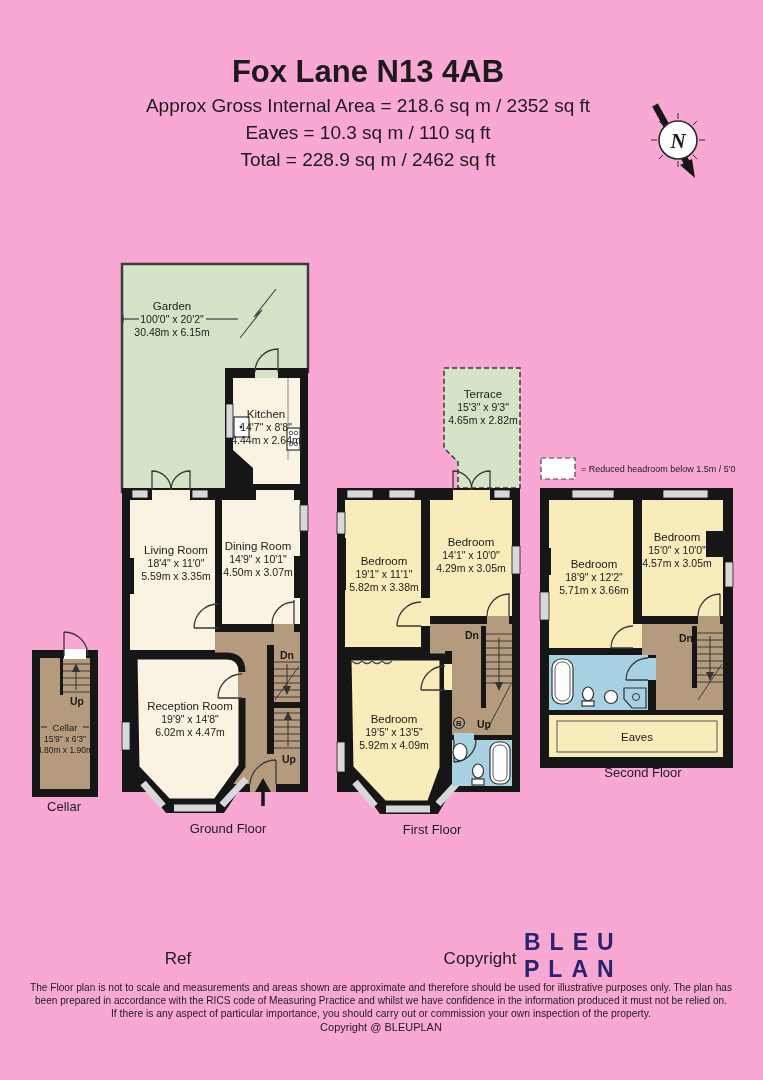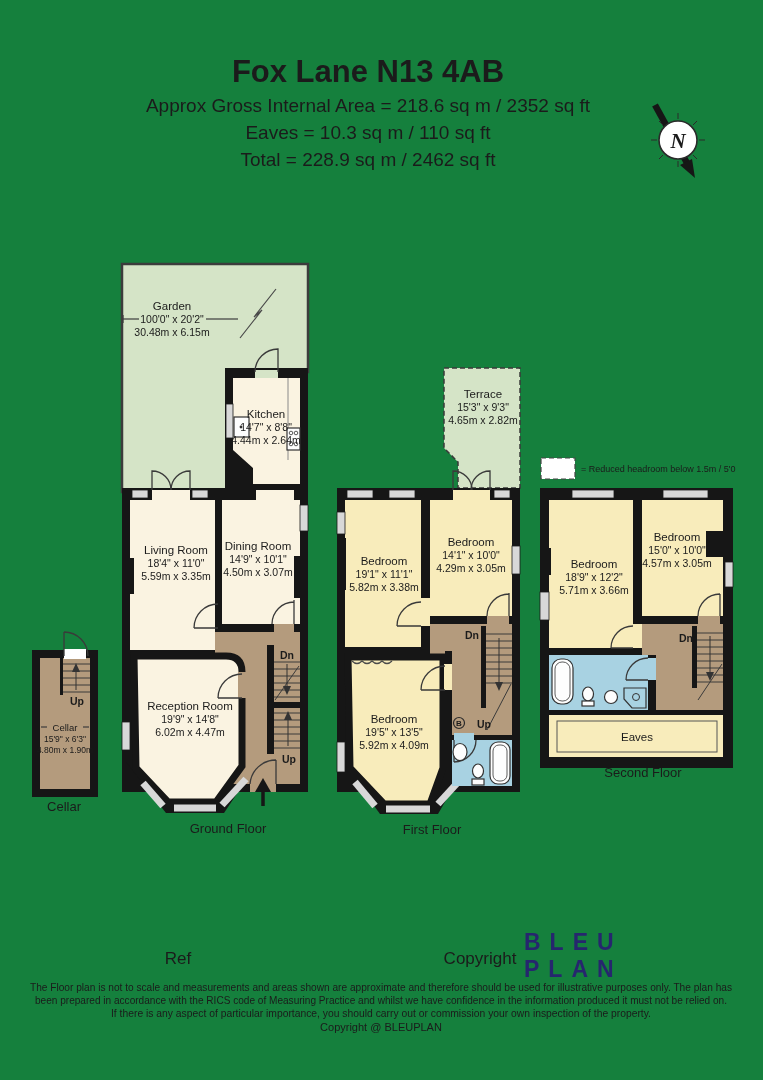--- a/index.html
+++ b/index.html
@@ -1,16 +1,16 @@
 <!DOCTYPE html>
 <html><head>
 <meta charset="utf-8">
 <style>
   html,body{margin:0;padding:0;background:#ffffff}
-  .page{position:relative;width:763px;height:1080px;background:#15803d;overflow:hidden}
+  .page{position:relative;width:763px;height:1080px;background:#f9a8d4;overflow:hidden}
   svg{display:block}
   text{font-family:"Liberation Sans",sans-serif;fill:#1b1b1b}
   .t-title{font-size:31px;font-weight:bold}
   .t-sub{font-size:19px}
   .rn{font-size:11.5px}
   .rd{font-size:10.5px}
   .rn-s{font-size:9.5px}
   .rd-s{font-size:8.5px}
   .cap{font-size:13px}
   .updn{font-size:10.5px;font-weight:bold}

